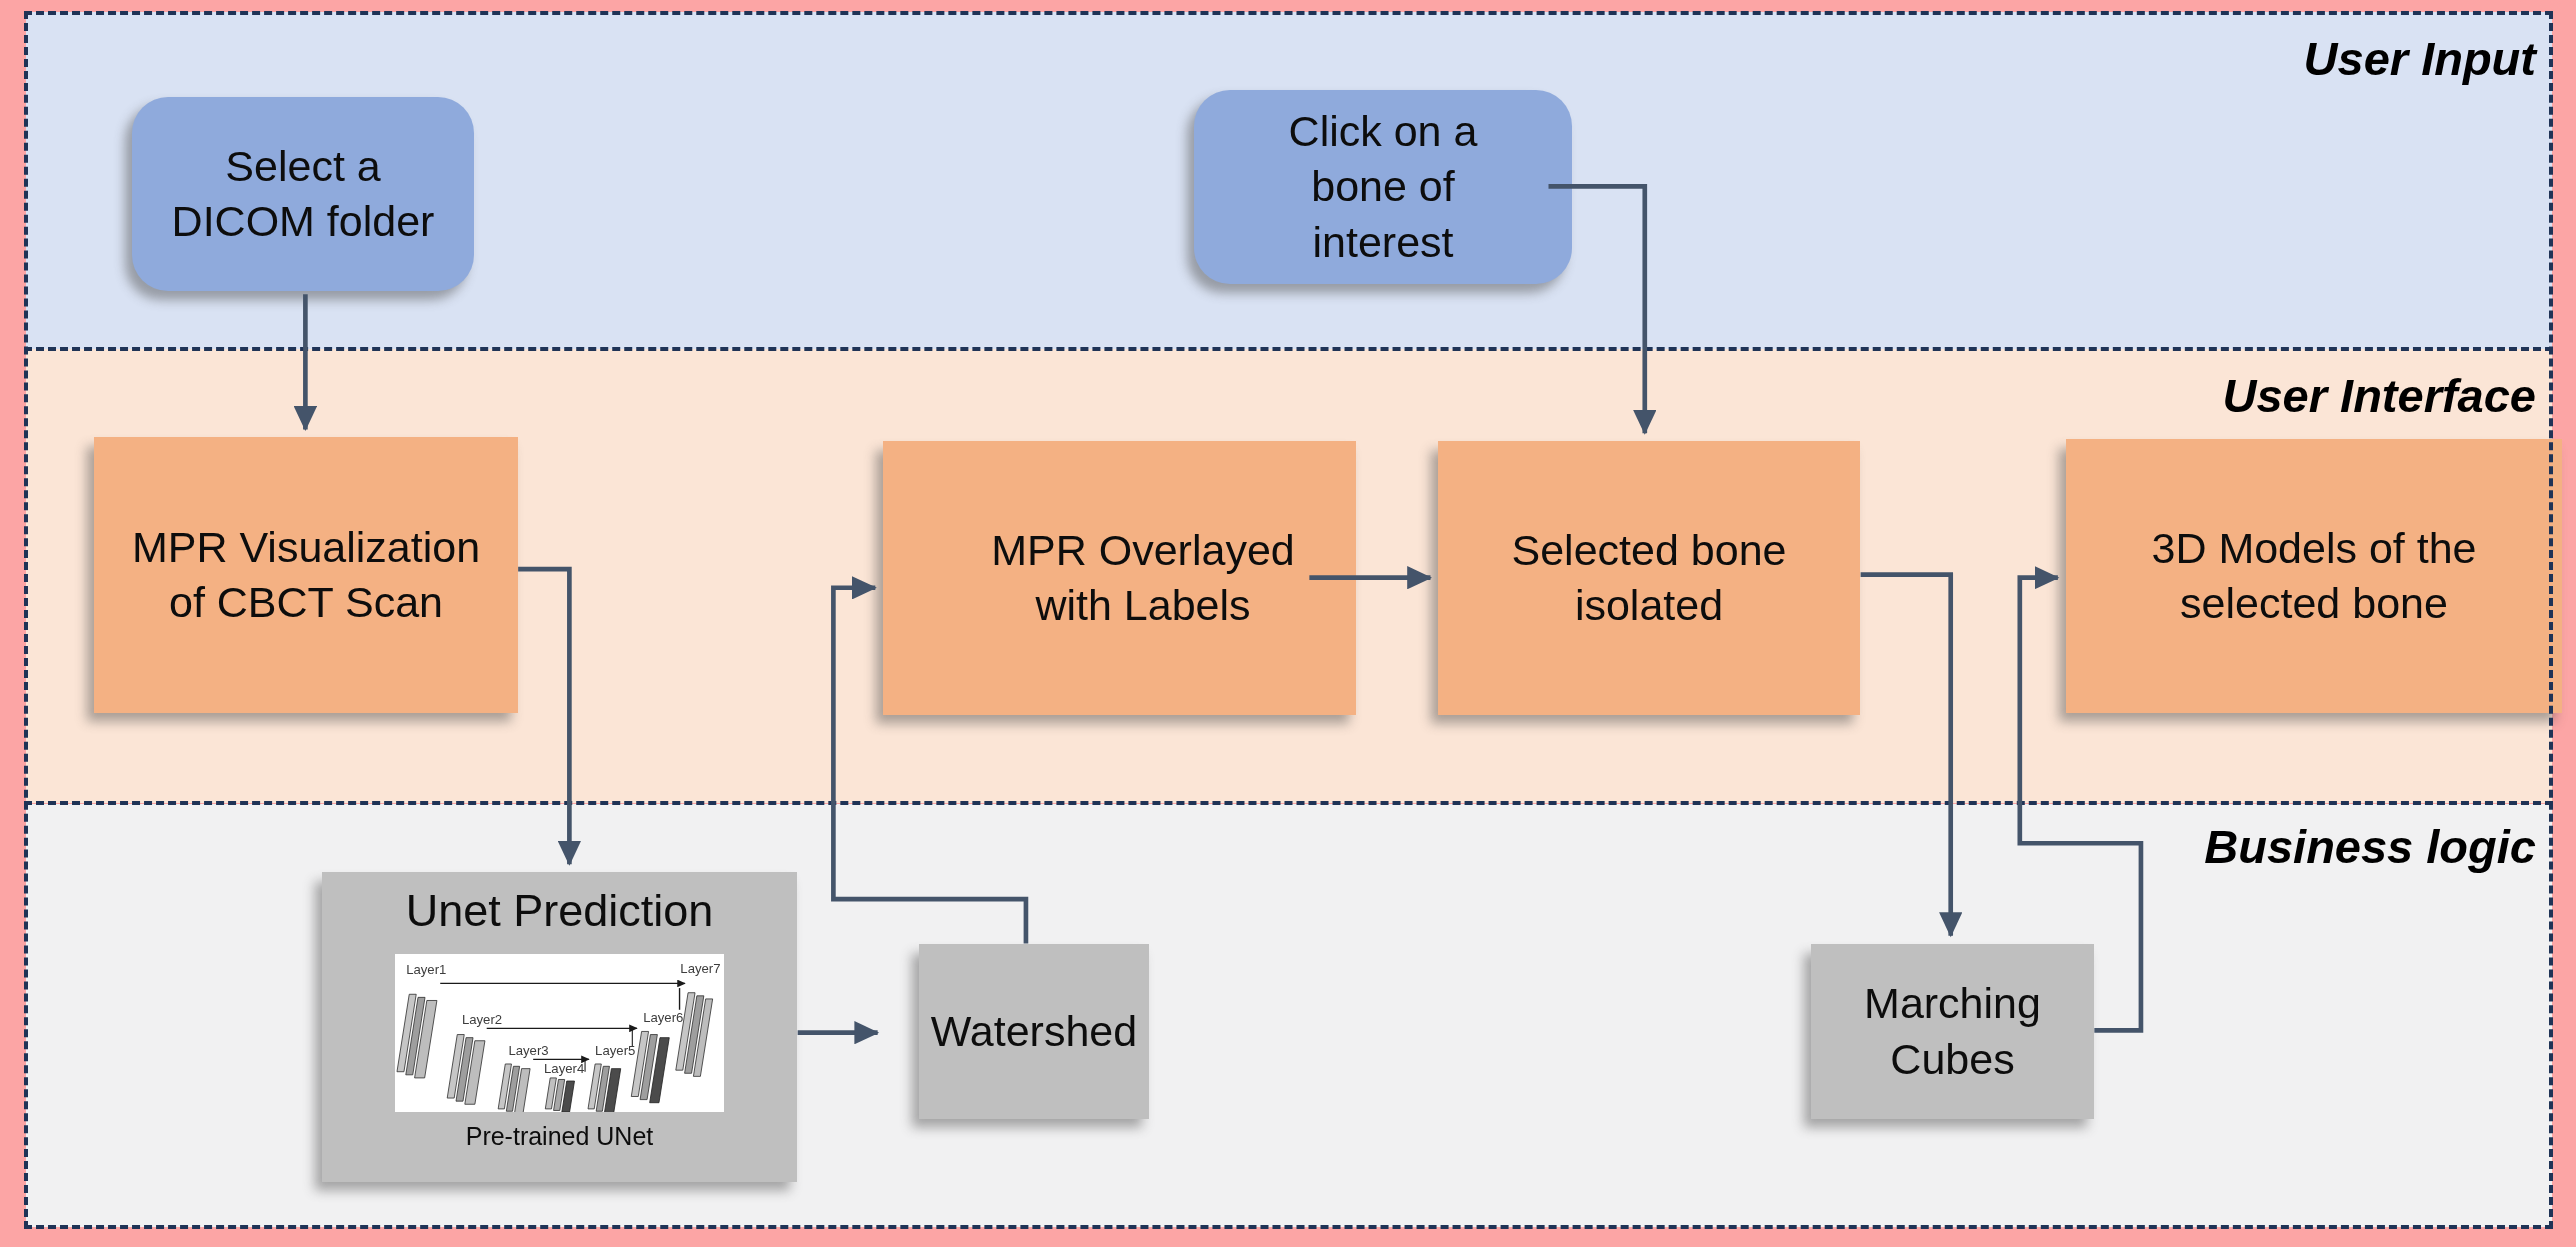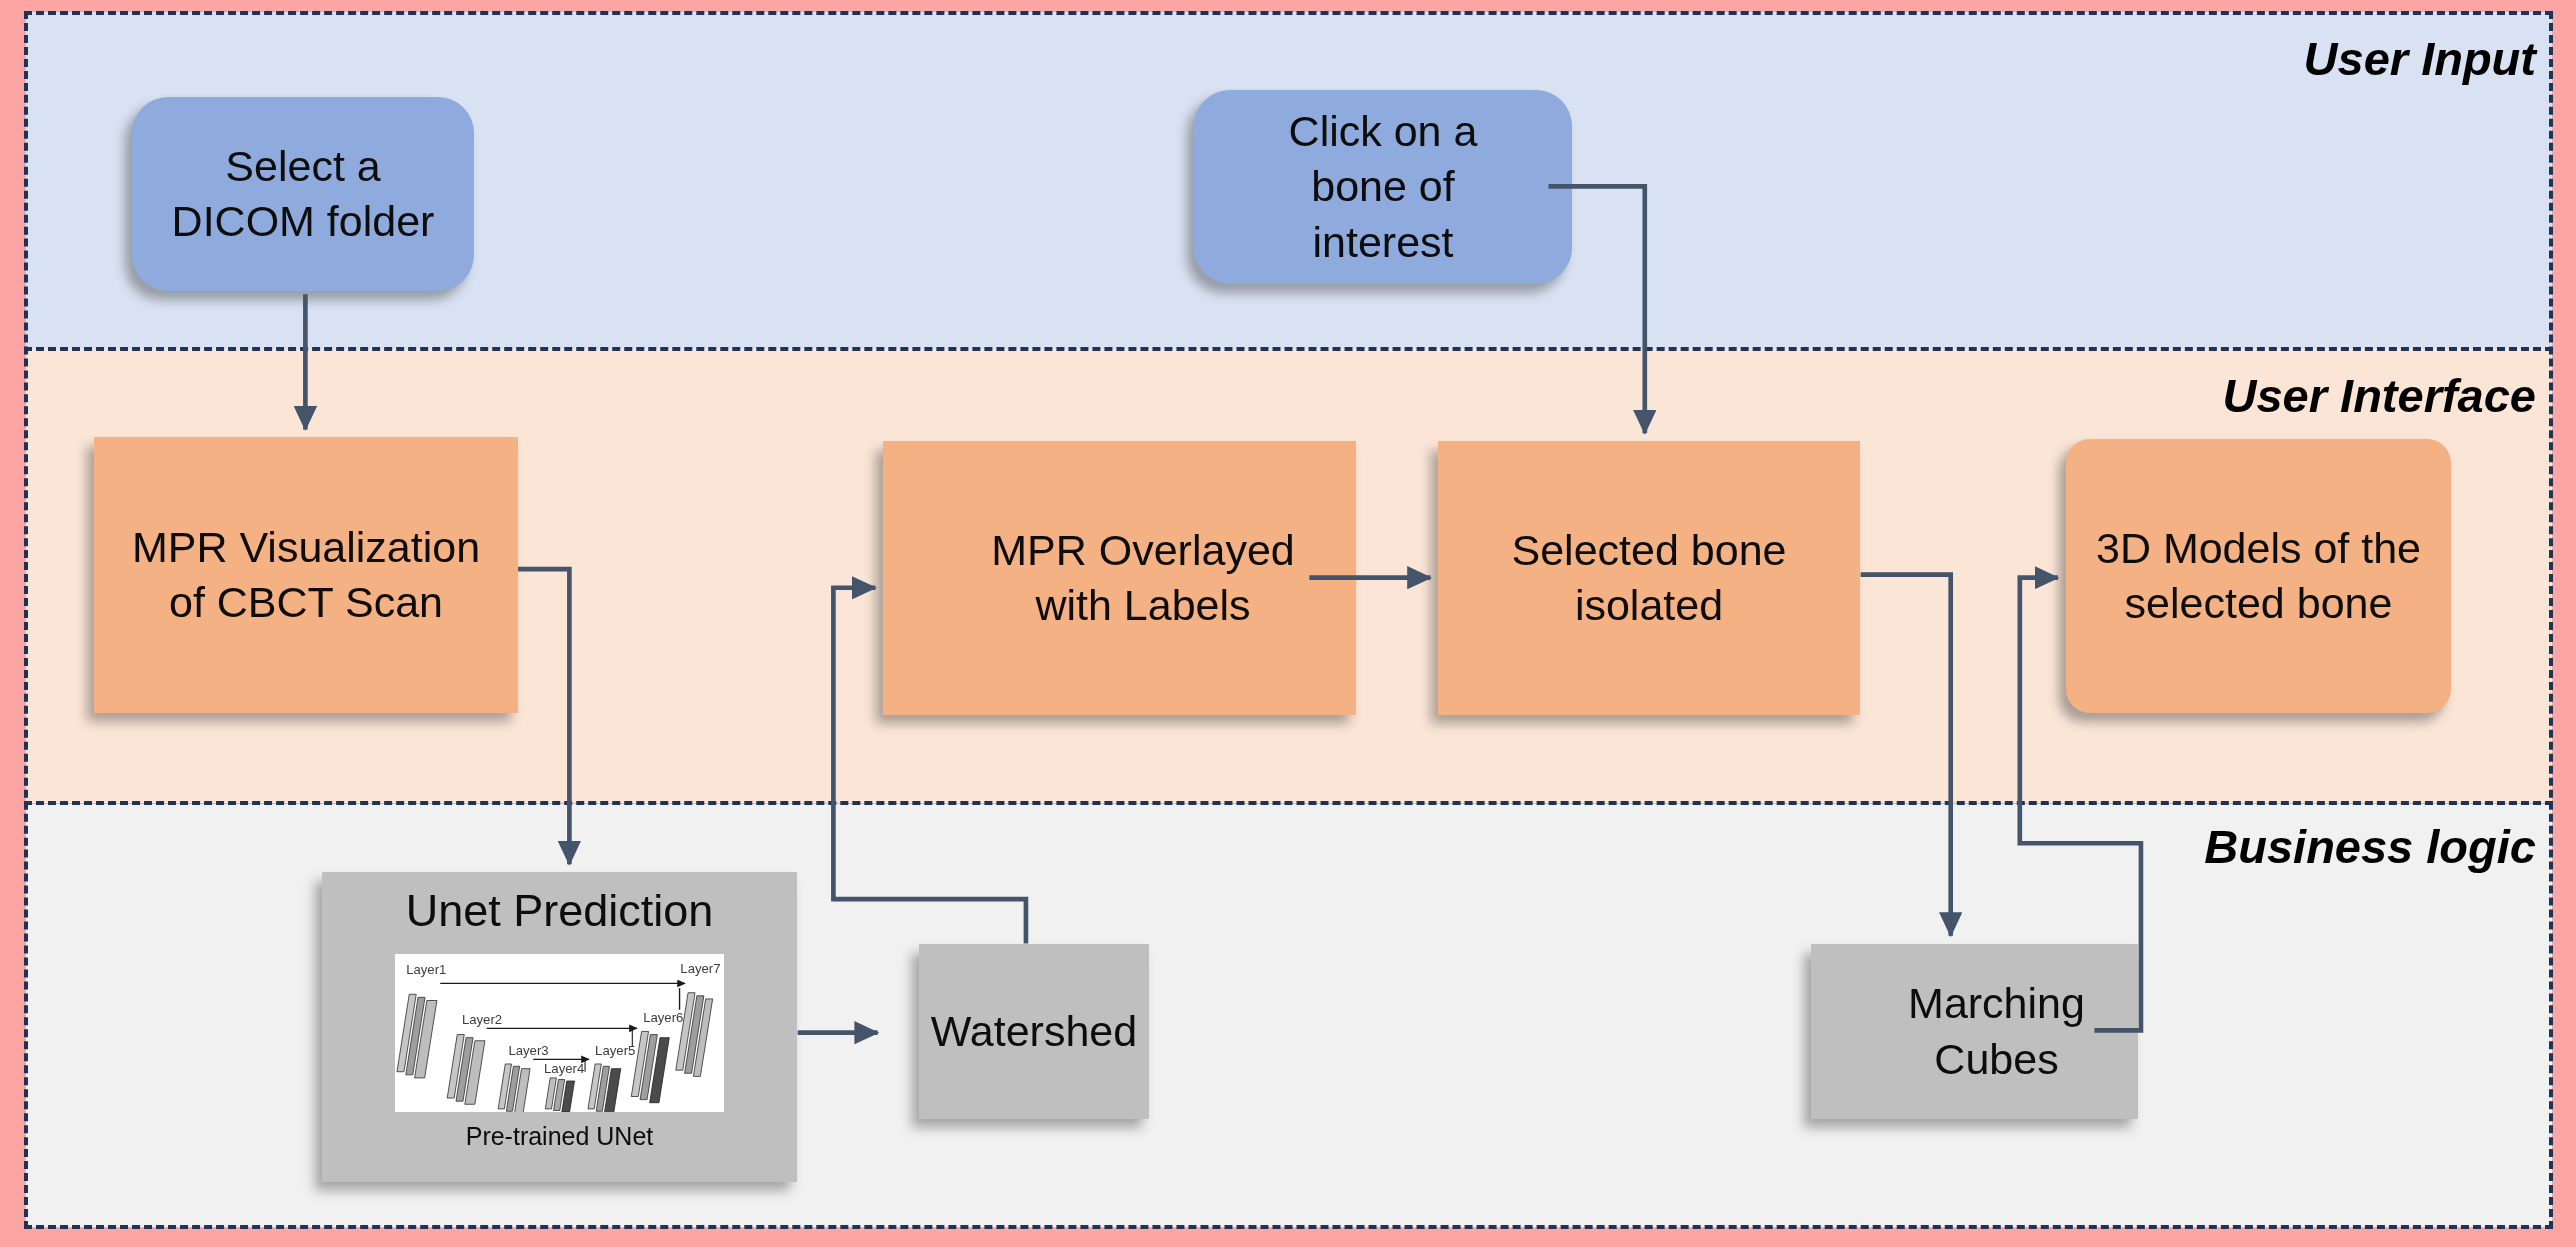--- a/index.html
+++ b/index.html
@@ -41,24 +41,24 @@
   }
   .node-blue{background:#8faadc;border-radius:36px;}
   .node-orange{background:#f4b183;}
   .node-gray{background:#bfbfbf;}
 
   #node-select-dicom {left:132px; top:97px;  width:342px; height:194px;}
   #node-click-bone   {left:1194px;top:90px;  width:378px; height:194px;}
   #node-mpr-vis      {left:94px; top:437px;  width:424px; height:276px;}
   #node-mpr-overlay  {left:883px;top:441px;  width:426px; height:274px;padding-left:47px;}
   #node-selected-bone{left:1438px;top:441px;  width:422px; height:274px;}
-  #node-3d-models    {left:2066px;top:439px;  width:385px; height:274px;border-radius:24px;}
+  #node-3d-models    {left:2066px;top:439px;  width:496px; height:274px;}
   #node-unet         {left:322px; top:872px; width:475px; height:310px;justify-content:flex-start;}
   #node-watershed    {left:885px;top:944px; width:230px; height:175px;margin-left:34px;}
-  #node-marching     {left:1811px;top:944px; width:283px; height:175px;padding-left:44px;}
+  #node-marching     {left:1811px;top:944px; width:283px; height:175px;}
 
   .unet-title{margin-top:14px;font-size:45px;line-height:1.1;}
   .unet-image{margin-top:18.6px;background:#ffffff;width:329px;height:158px;}
   .unet-caption{margin-top:11px;font-size:25px;line-height:1.1;}
 
   #connectors{position:absolute;left:0;top:0;z-index:4;pointer-events:none;}
   .conn{fill:none;stroke:#44546a;stroke-width:6;}
 </style>
 </head>
 <body>

